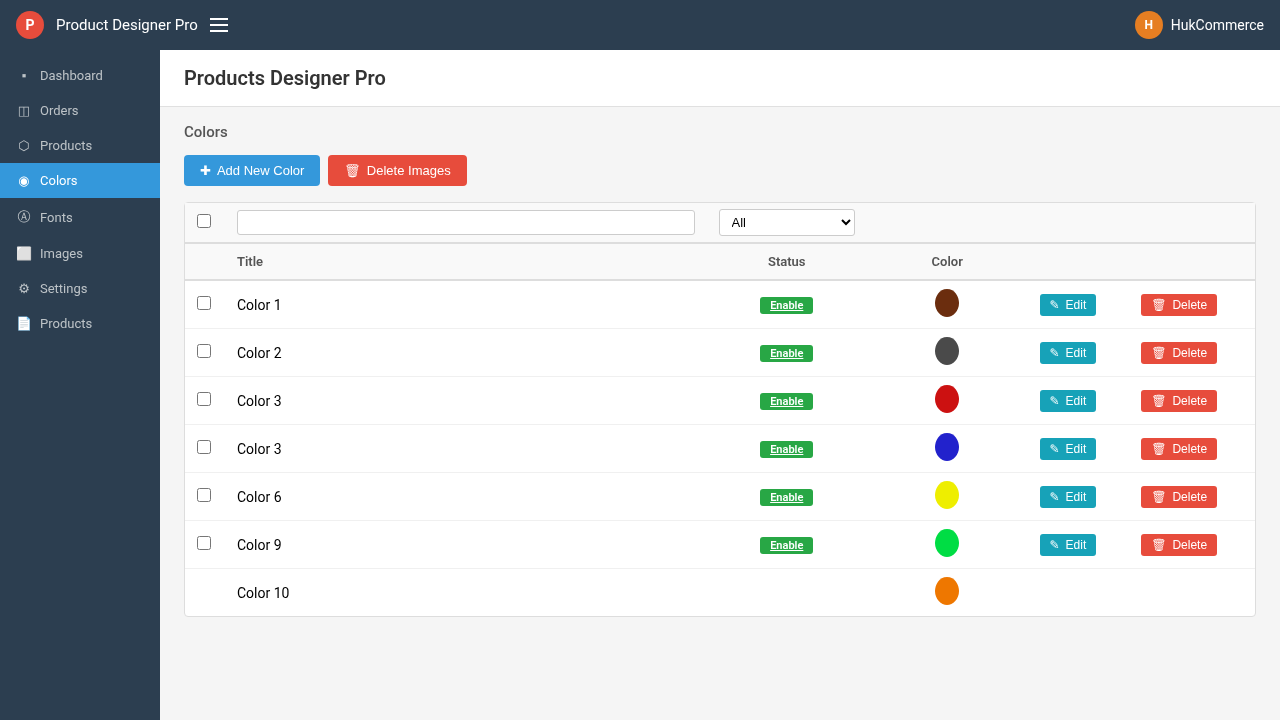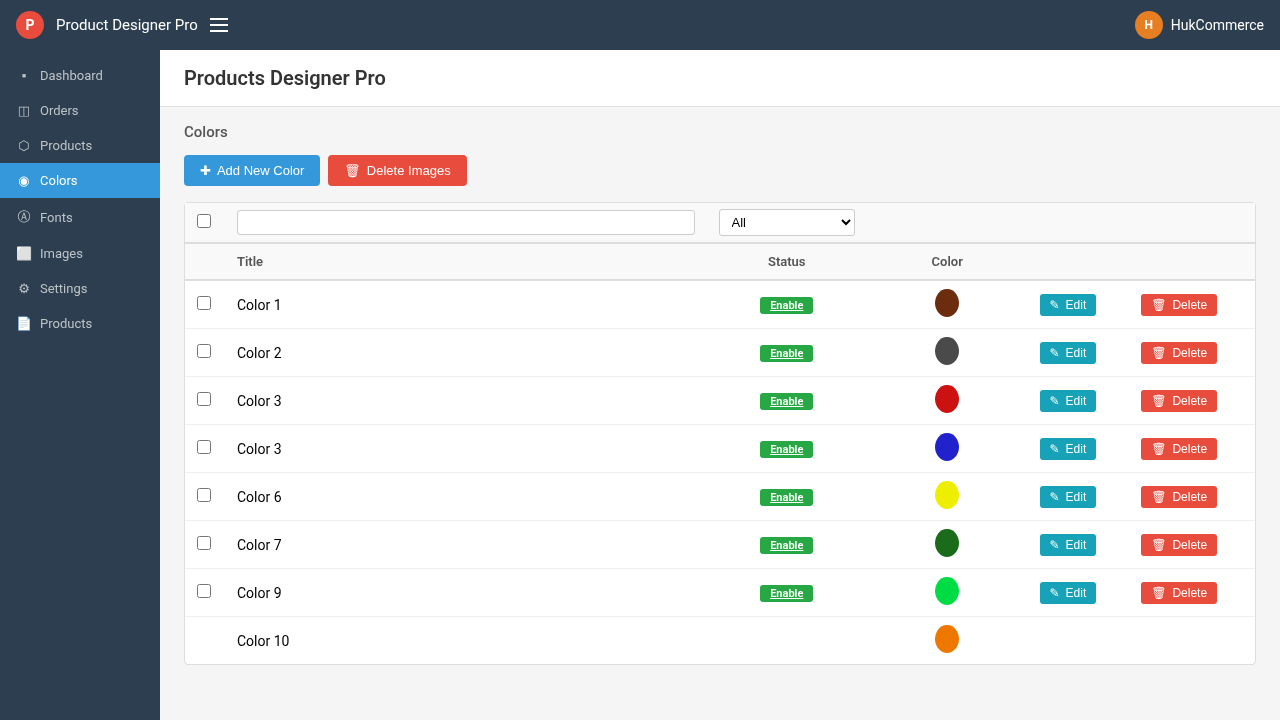--- a/index.html
+++ b/index.html
@@ -261,30 +261,20 @@
                 <td class="td-title">Color 6</td>
                 <td class="td-status"><span class="status-badge">Enable</span></td>
                 <td class="td-color"><svg width="28" height="32" viewBox="0 0 28 32">
                     <path d="M14 2 C22 2, 26 10, 26 16 C26 24, 20 30, 14 30 C8 30, 2 24, 2 16 C2 10, 6 2, 14 2 Z" fill="#eeee00"></path>
                   </svg></td>
                 <td><button class="btn btn-info btn-sm"><span>✎</span> Edit</button></td>
                 <td><button class="btn btn-delete btn-sm"><span>🗑</span> Delete</button></td>
               </tr>
               <tr>
                 <td class="td-checkbox"><input type="checkbox" style=""></td>
-                <td class="td-title">Color 7</td>
-                <td class="td-status"><span class="status-badge">Enable</span></td>
-                <td class="td-color"><svg width="28" height="32" viewBox="0 0 28 32">
-                    <path d="M14 2 C22 2, 26 10, 26 16 C26 24, 20 30, 14 30 C8 30, 2 24, 2 16 C2 10, 6 2, 14 2 Z" fill="#1a6b1a"></path>
-                  </svg></td>
-                <td><button class="btn btn-info btn-sm"><span>✎</span> Edit</button></td>
-                <td><button class="btn btn-delete btn-sm"><span>🗑</span> Delete</button></td>
-              </tr>
-              <tr>
-                <td class="td-checkbox"><input type="checkbox" style=""></td>
                 <td class="td-title">Color 9</td>
                 <td class="td-status"><span class="status-badge">Enable</span></td>
                 <td class="td-color"><svg width="28" height="32" viewBox="0 0 28 32">
                     <path d="M14 2 C22 2, 26 10, 26 16 C26 24, 20 30, 14 30 C8 30, 2 24, 2 16 C2 10, 6 2, 14 2 Z" fill="#00dd44"></path>
                   </svg></td>
                 <td><button class="btn btn-info btn-sm"><span>✎</span> Edit</button></td>
                 <td><button class="btn btn-delete btn-sm"><span>🗑</span> Delete</button></td>
               </tr>
               <tr>
                 <td class="td-checkbox"></td>

